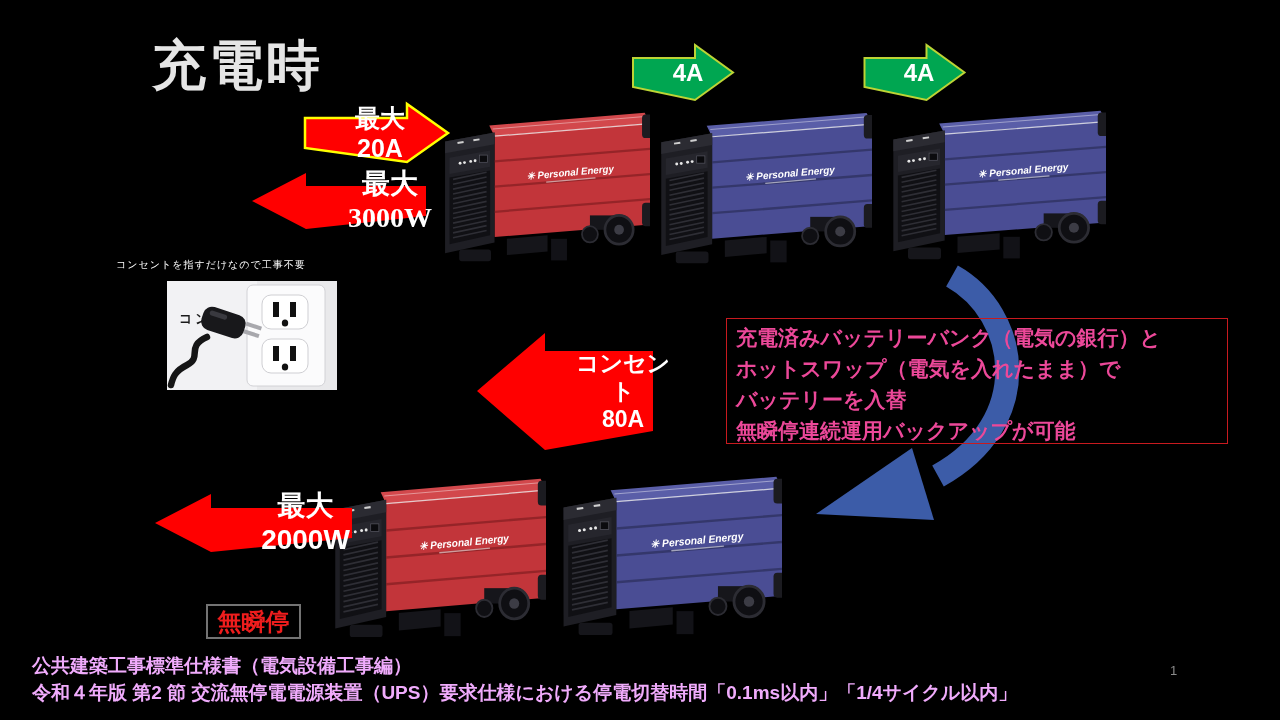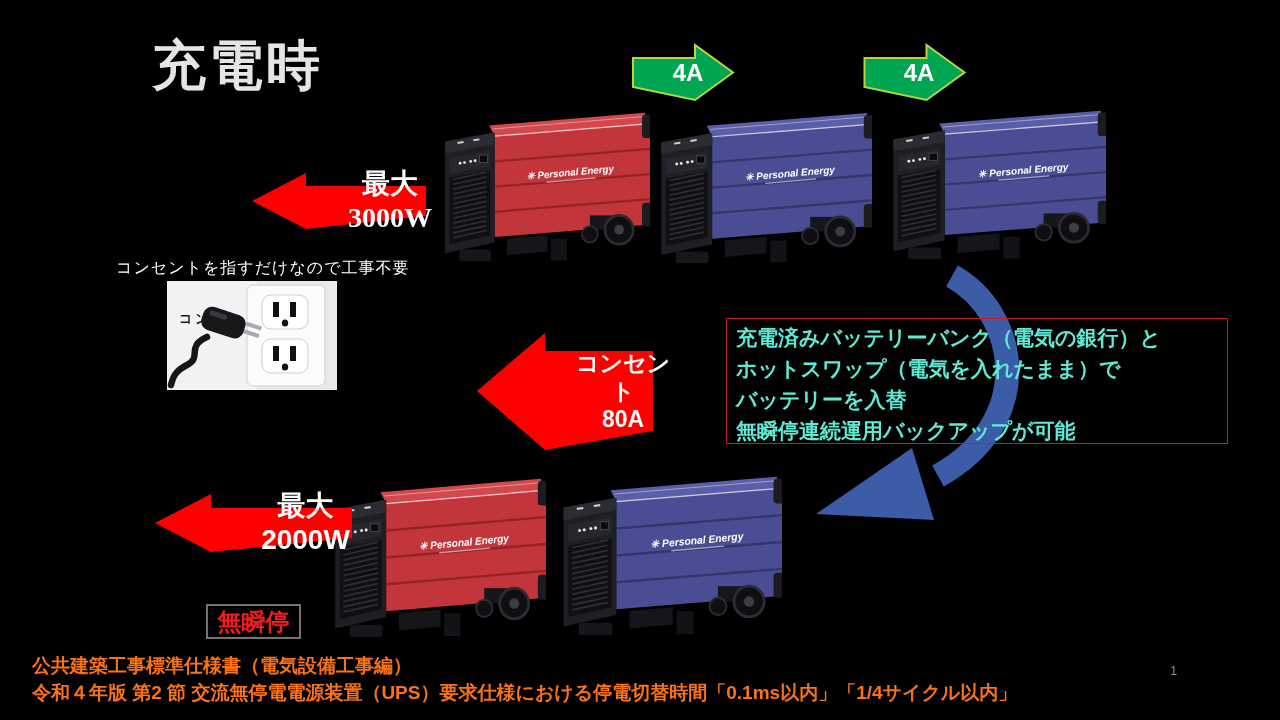--- a/index.html
+++ b/index.html
@@ -4,26 +4,26 @@
 <style>
   html,body{margin:0;padding:0;background:#000;}
   .stage{position:relative;width:1280px;height:720px;background:#000;overflow:hidden;
          font-family:"Liberation Sans",sans-serif;}
   .abs{position:absolute;}
   .title{color:#e5e5e5;font-weight:900;font-size:54px;letter-spacing:3px;line-height:1;}
   .arrow{position:absolute;}
   .arrow svg{position:absolute;left:0;top:0;}
   .arrow-label{position:absolute;display:flex;align-items:center;justify-content:center;
                color:#fff;font-weight:700;text-align:center;white-space:pre-line;line-height:1.22;padding-left:24px;}
-  .caption{color:#fff;font-size:16px;letter-spacing:1px;}
-  .info-box{border:1.5px solid #c81a1f;color:#5eead4;font-weight:700;font-size:21px;
+  .caption{color:#fff;font-size:10px;letter-spacing:1px;}
+  .info-box{border:1.5px solid #c81a1f;color:#ec4899;font-weight:700;font-size:21px;
             line-height:31px;padding:3px 9px;white-space:pre-line;box-sizing:border-box;}
   .mushunte{border:2px solid #737373;color:#ef1d1d;font-weight:700;font-size:24px;
             display:flex;align-items:center;justify-content:center;box-sizing:border-box;}
-  .footer{color:#f97316;font-weight:700;font-size:19px;line-height:27px;white-space:pre-line;}
+  .footer{color:#f0abfc;font-weight:700;font-size:19px;line-height:27px;white-space:pre-line;}
   .pagenum{color:#8a8a8a;font-size:13px;}
   .unit{position:absolute;}
   .unit svg{display:block;}
 </style>
 </head>
 <body>
 
 <div class="stage">
 
   <div class="abs title" style="left:152px;top:38px;">充電時</div>
@@ -179,20 +179,26 @@
     </svg>
     <span class="arrow-label" style="left:1px;top:0;width:62px;height:59px;font-size:24px;">4A</span>
   </div>
   <div class="arrow" style="left:863px;top:43px;width:104px;height:59px;">
     <svg viewBox="0 0 103 59" width="104" height="59">
       <polygon points="1,15 63,15 63,2 101,29.5 63,57 1,44" stroke-width="2" fill="#00a651" stroke="#bcd435"></polygon>
     </svg>
     <span class="arrow-label" style="left:1px;top:0;width:62px;height:59px;font-size:24px;">4A</span>
   </div>
 
+  <div class="arrow" style="left:303px;top:101px;width:148px;height:64px;">
+    <svg viewBox="0 0 148 64" width="148" height="64">
+      <polygon points="2,17 104,17 104,3 145,32 104,61 2,47" stroke-width="2.5" fill="#ff0000" stroke="#ffff00"></polygon>
+    </svg>
+    <span class="arrow-label" style="left:2px;top:0;width:102px;height:64px;font-size:25px;">最大 20A</span>
+  </div>
 
   <div class="arrow" style="left:250px;top:170px;width:178px;height:62px;">
     <svg viewBox="0 0 178 62" width="178" height="62">
       <polygon points="176,16 56,16 56,3 2,31 56,59 176,46" fill="#ff0000"></polygon>
     </svg>
     <span class="arrow-label" style="left:56px;top:0;width:120px;height:62px;font-size:28px;font-family:Liberation Serif, serif;">最大3000W</span>
   </div>
 
   <div class="abs caption" style="left:116px;top:258px;">コンセントを指すだけなので工事不要</div>
   <div class="abs" style="left:167px;top:281px;width:170px;height:109px;">

